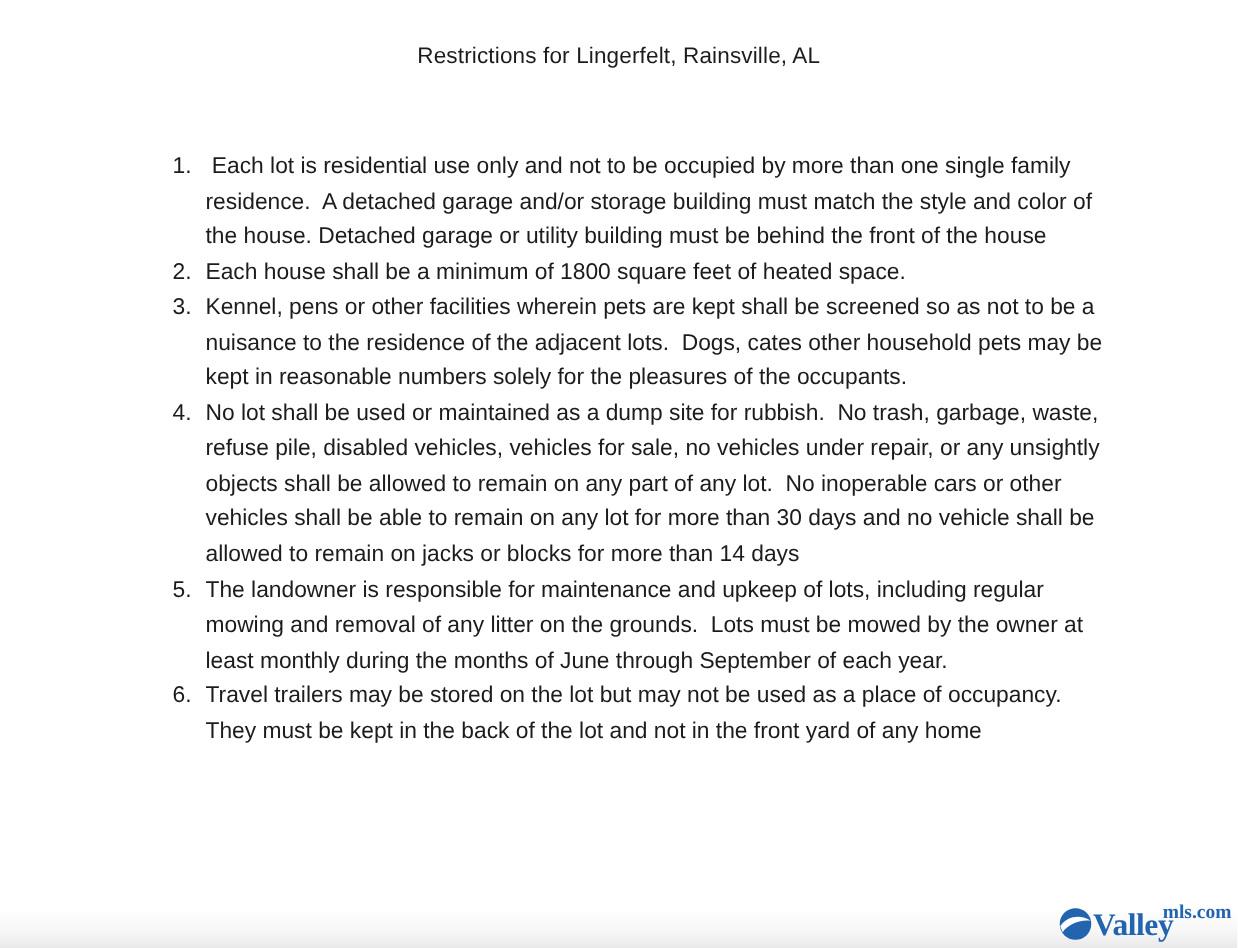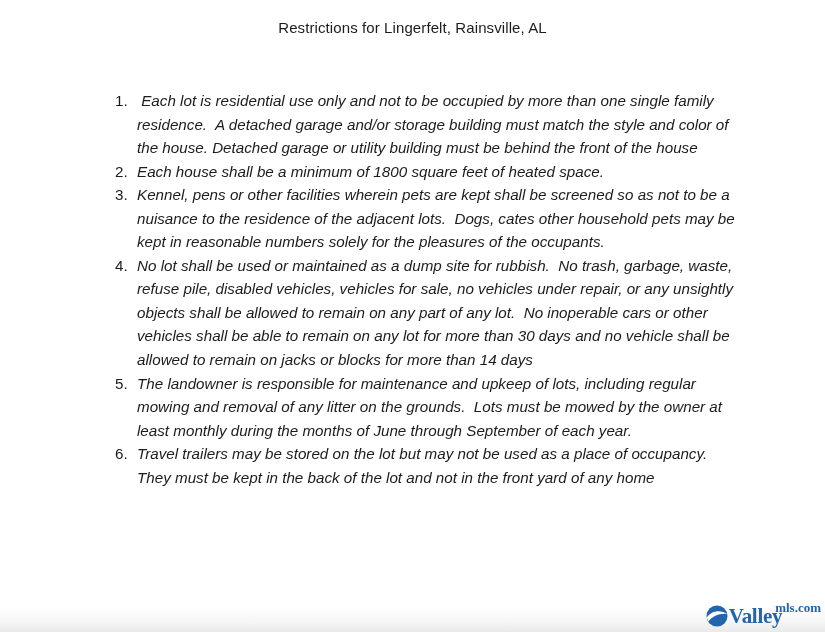--- a/index.html
+++ b/index.html
@@ -13,21 +13,21 @@
   }
   .page {
     position: relative;
     width: 825px;
     height: 632px;
     background: #ffffff;
     color: #1c1c1c;
   }
   .doc-title {
     margin: 0;
-    padding-top: 19px;
+    padding-top: 29px;
     text-align: center;
     font-size: 15px;
     font-weight: 400;
     color: #1c1c1c;
     letter-spacing: 0.1px;
   }
   .restrictions-list {
     margin: 53px 0 0 115px;
     width: 622px;
     font-size: 15.2px;
@@ -38,21 +38,20 @@
     display: flex;
     align-items: flex-start;
   }
   .item-number {
     flex: 0 0 22px;
     width: 22px;
   }
   .item-text {
     flex: 1;
     white-space: pre-wrap;
-    font-style: italic;
   }
   .bottom-fade {
     position: absolute;
     left: 0;
     right: 0;
     bottom: 0;
     height: 26px;
     background: linear-gradient(to bottom, rgba(255,255,255,0) 0%, #f6f6f6 60%, #e9e9e9 100%);
     pointer-events: none;
   }

